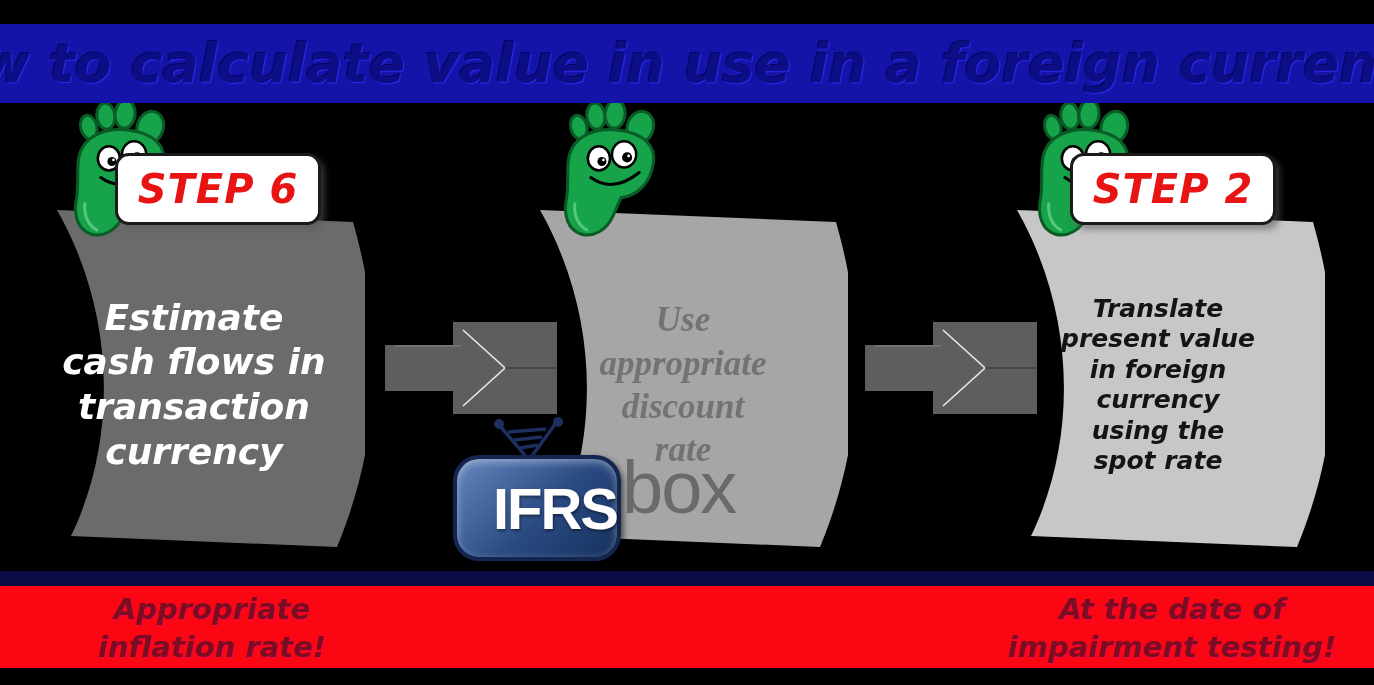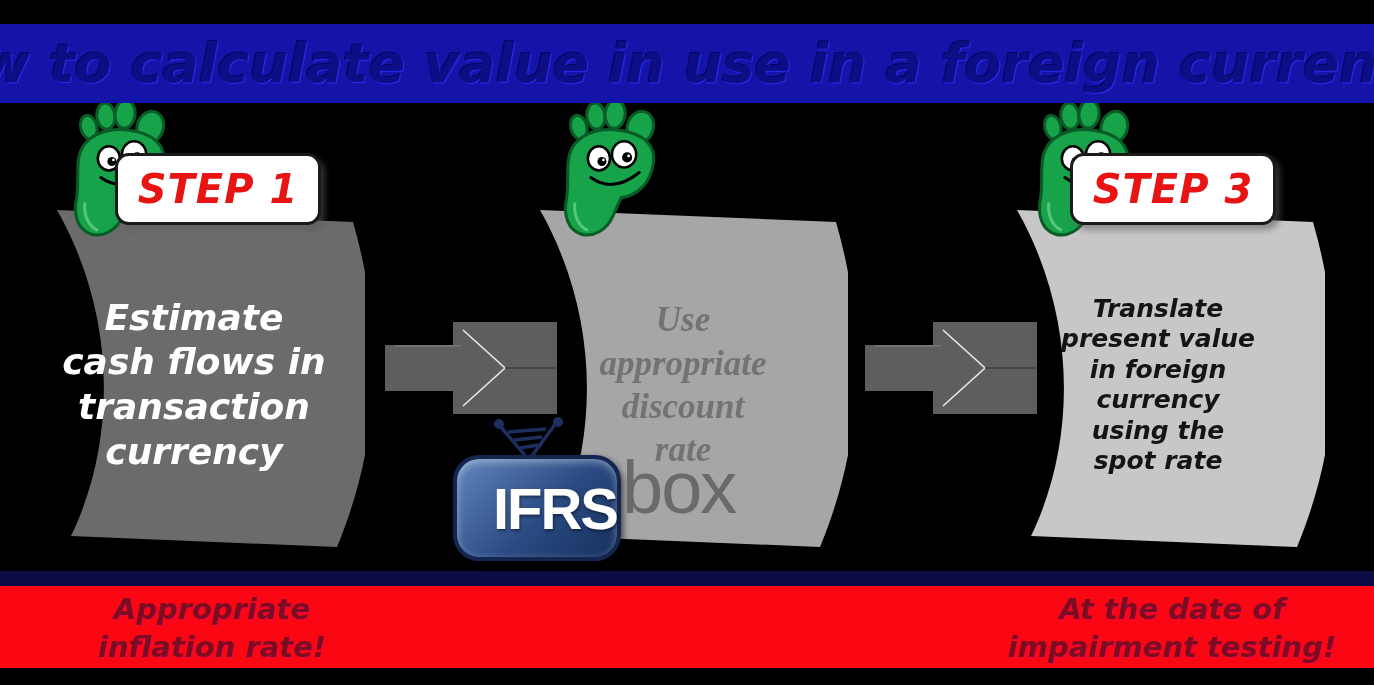--- a/index.html
+++ b/index.html
@@ -122,21 +122,21 @@
     <div class="title-text">How to calculate value in use in a foreign currency?</div>
   </div>
 
   <svg class="scroll scroll-1">
       <use href="#sym-scroll"></use>
     </svg>
   <svg class="mascot mascot-1">
       <use href="#sym-mascot"></use>
     </svg>
   <div class="step-label label-1">
-    <span>STEP 1</span>
+    <span>STEP 6</span>
   </div>
   <div class="step-body body-1">Estimate
 cash flows in
 transaction
 currency</div>
 
   <svg class="arrow arrow-1">
       <use href="#sym-arrow"></use>
     </svg>
 
@@ -155,21 +155,21 @@
       <use href="#sym-arrow"></use>
     </svg>
 
   <svg class="scroll scroll-3">
       <use href="#sym-scroll"></use>
     </svg>
   <svg class="mascot mascot-3">
       <use href="#sym-mascot"></use>
     </svg>
   <div class="step-label label-3">
-    <span>STEP 3</span>
+    <span>STEP 2</span>
   </div>
   <div class="step-body body-3">Translate
 present value
 in foreign
 currency
 using the
 spot rate</div>
 
   <div class="logo">
     <svg class="antenna">

